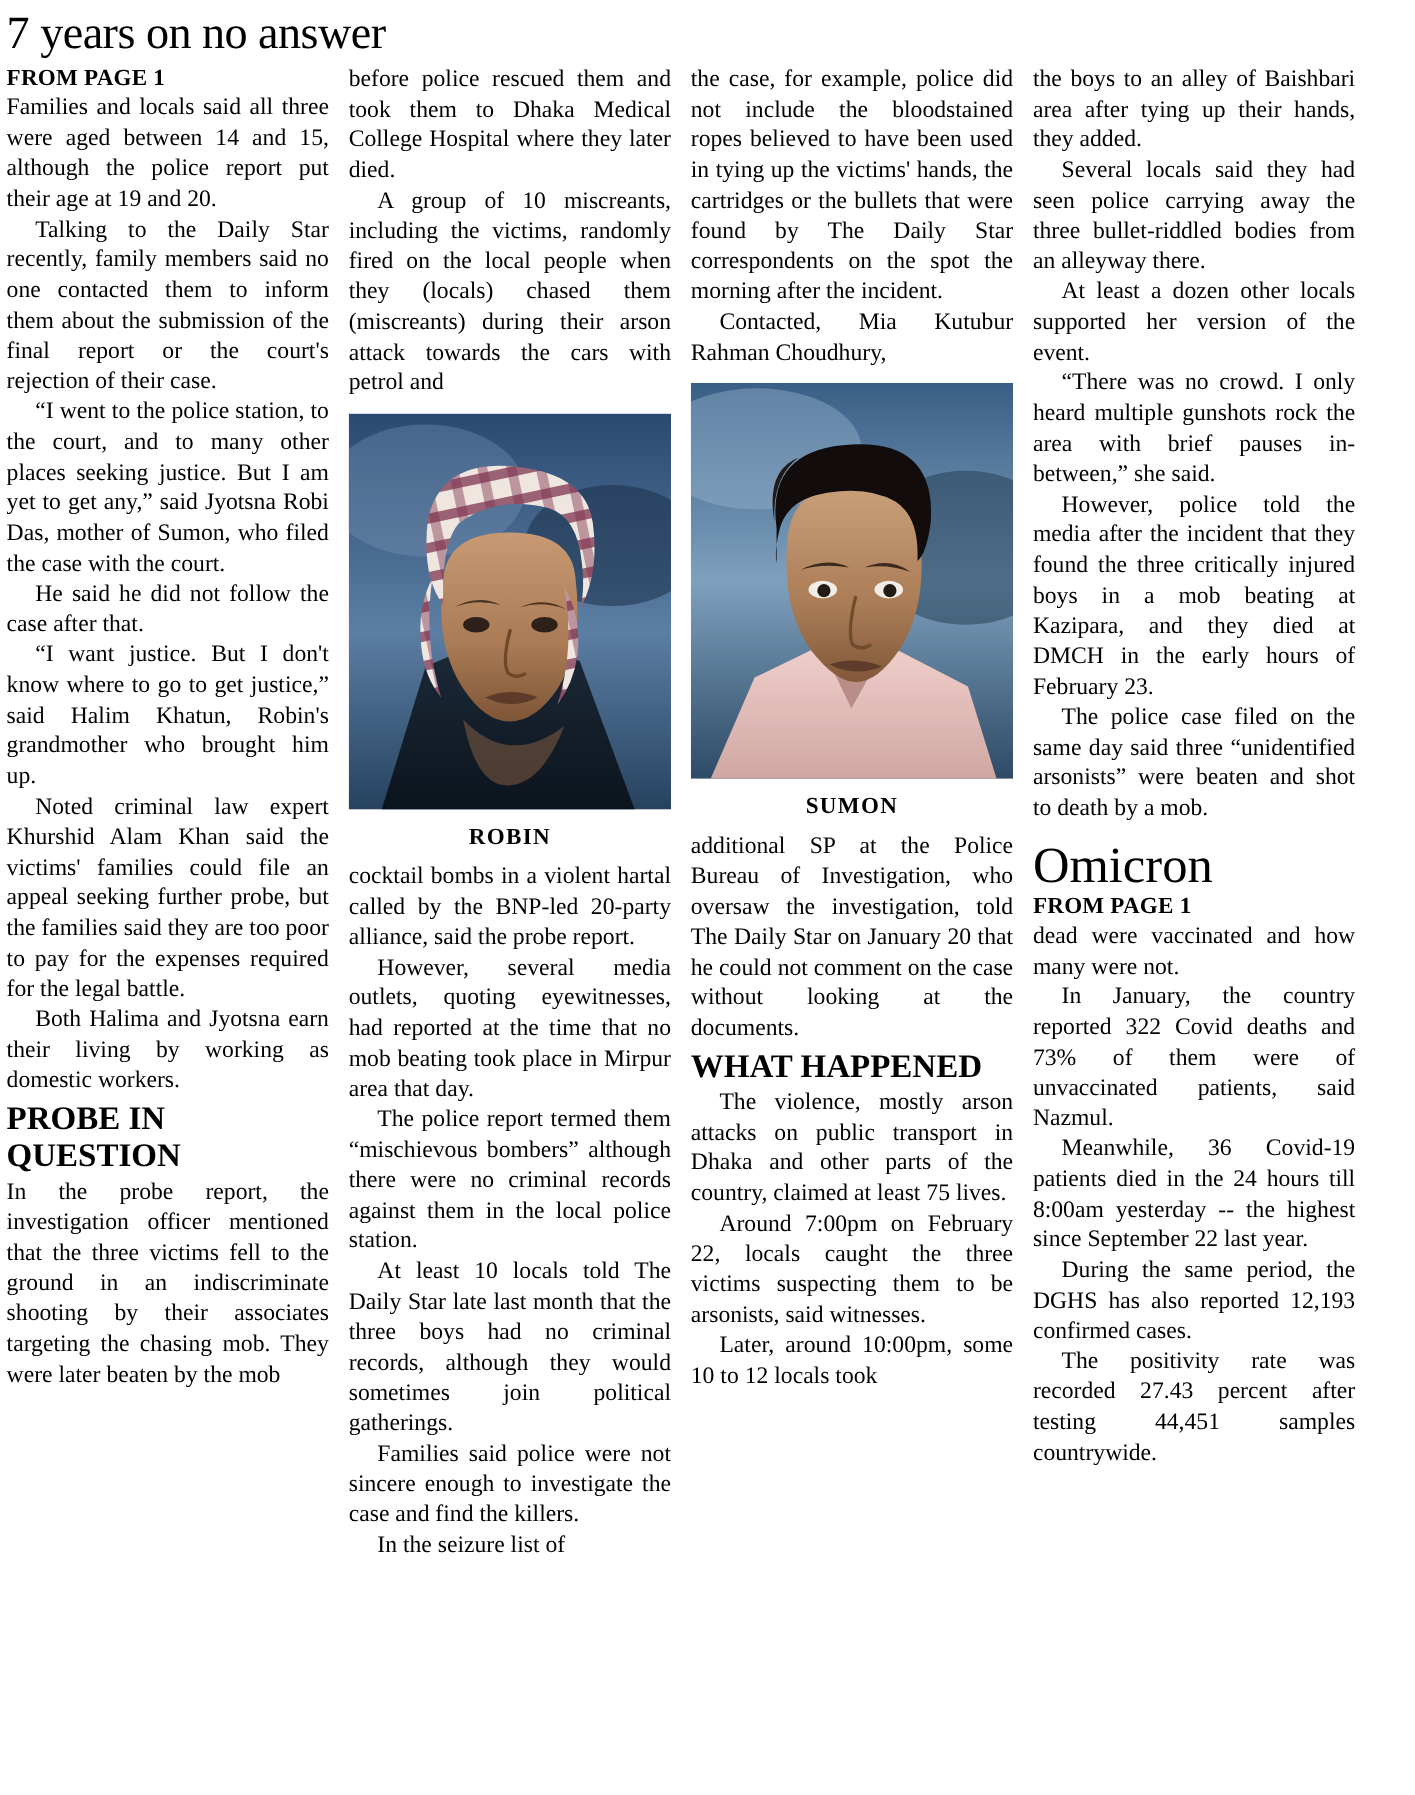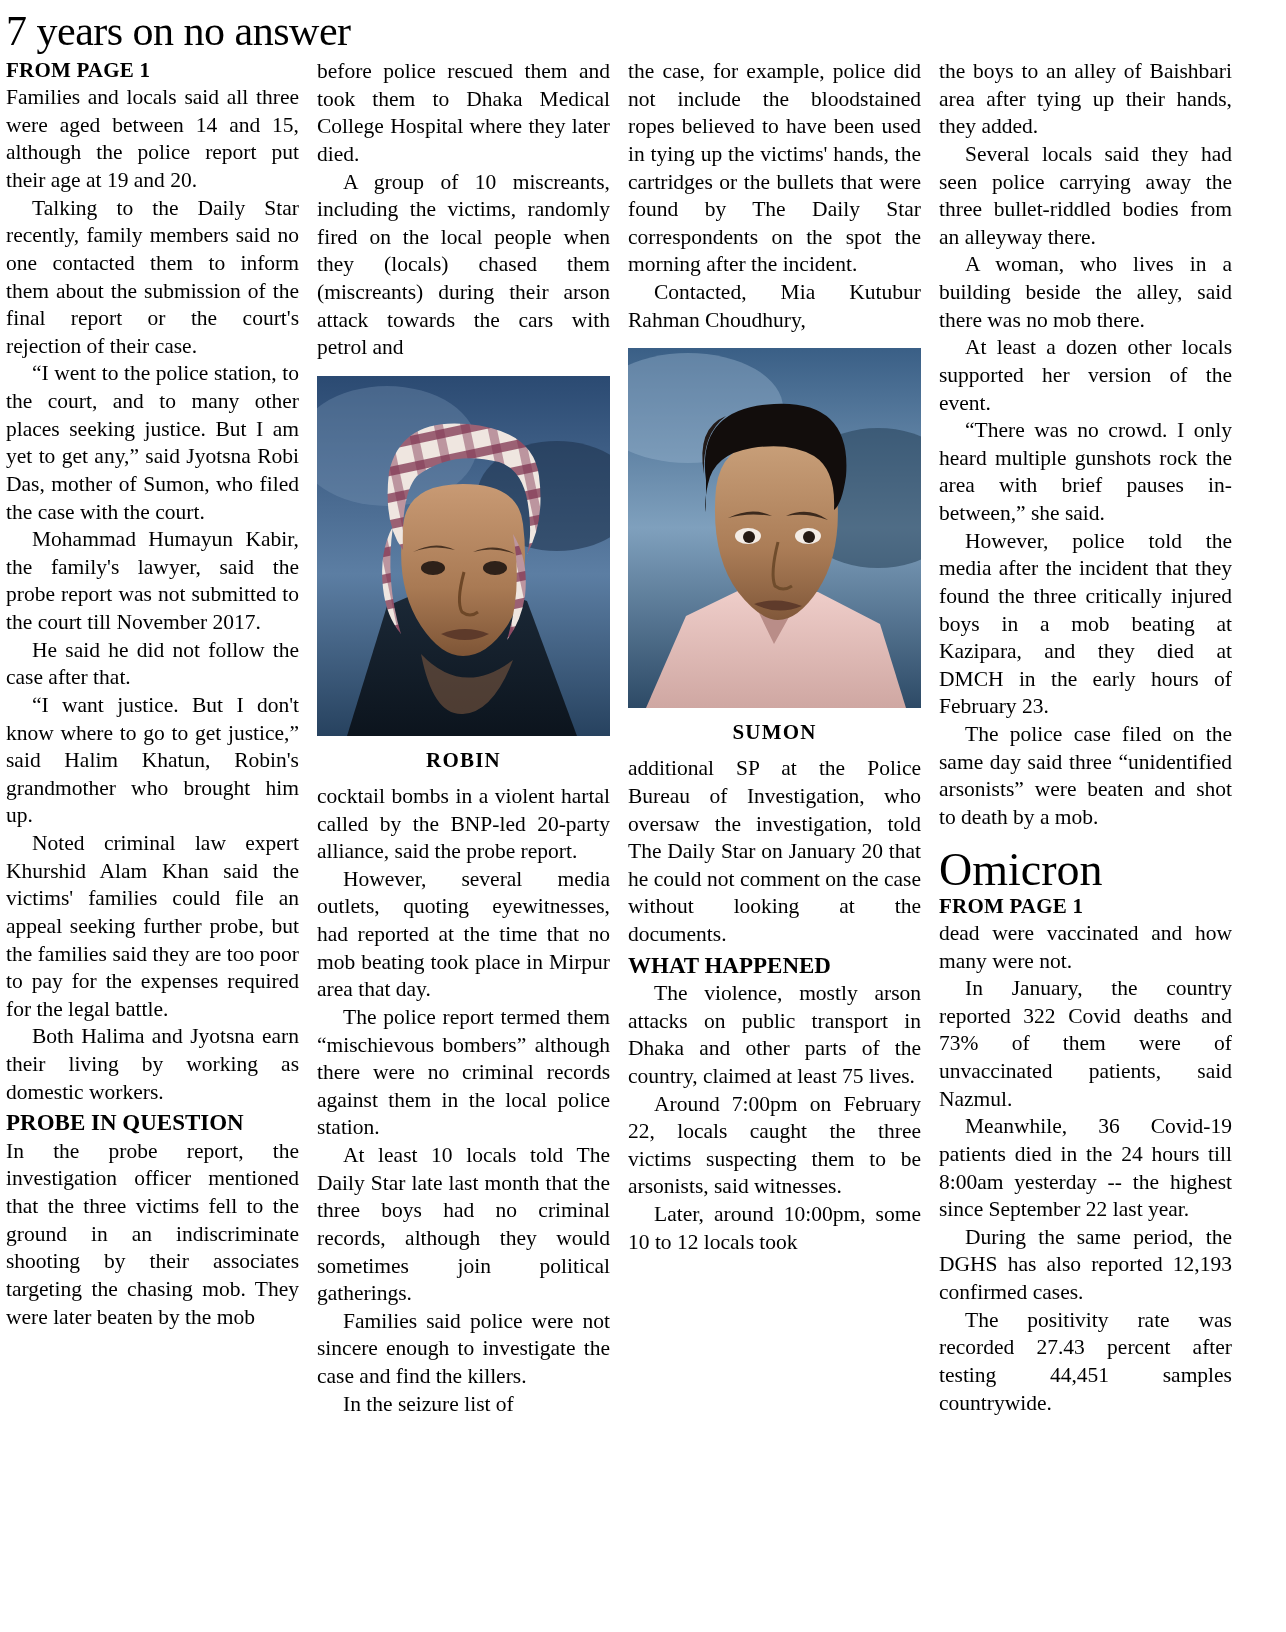--- a/index.html
+++ b/index.html
@@ -54,21 +54,21 @@
   }
   .kicker {
     font-weight: bold;
     font-size: 21px;
     letter-spacing: 0.2px;
     line-height: 1.2;
     margin: 0 0 1px 0;
   }
   .subhead {
     font-weight: bold;
-    font-size: 23px;
+    font-size: 30px;
     line-height: 1.15;
     margin: 4px 0 1px 0;
   }
   .section-head {
     font-family: "Liberation Serif", serif;
     font-size: 46px;
     line-height: 1.05;
     margin: 14px 0 0 0;
     font-weight: 400;
   }
@@ -100,21 +100,20 @@
 
   <h1 class="headline">7 years on no answer</h1>
 
   <div class="columns">
 
     <div class="col">
       <div class="kicker">FROM PAGE 1</div>
       <p>Families and locals said all three were aged between 14 and 15, although the police report put their age at 19 and 20.</p>
       <p class="indent">Talking to the Daily Star recently, family members said no one contacted them to inform them about the submission of the final report or the court's rejection of their case.</p>
       <p class="indent">“I went to the police station, to the court, and to many other places seeking justice. But I am yet to get any,” said Jyotsna Robi Das, mother of Sumon, who filed the case with the court.</p>
-      <p class="indent">Mohammad Humayun Kabir, the family's lawyer, said the probe report was not submitted to the court till November 2017.</p>
       <p class="indent">He said he did not follow the case after that.</p>
       <p class="indent">“I want justice. But I don't know where to go to get justice,” said Halim Khatun, Robin's grandmother who brought him up.</p>
       <p class="indent">Noted criminal law expert Khurshid Alam Khan said the victims' families could file an appeal seeking further probe, but the families said they are too poor to pay for the expenses required for the legal battle.</p>
       <p class="indent">Both Halima and Jyotsna earn their living by working as domestic workers.</p>
       <div class="subhead">PROBE IN QUESTION</div>
       <p>In the probe report, the investigation officer mentioned that the three victims fell to the ground in an indiscriminate shooting by their associates targeting the chasing mob. They were later beaten by the mob</p>
     </div>
 
     <div class="col">
       <p>before police rescued them and took them to Dhaka Medical College Hospital where they later died.</p>
@@ -215,21 +214,20 @@
       <p class="after-photo">additional SP at the Police Bureau of Investigation, who oversaw the investigation, told The Daily Star on January 20 that he could not comment on the case without looking at the documents.</p>
       <div class="subhead">WHAT HAPPENED</div>
       <p class="indent">The violence, mostly arson attacks on public transport in Dhaka and other parts of the country, claimed at least 75 lives.</p>
       <p class="indent">Around 7:00pm on February 22, locals caught the three victims suspecting them to be arsonists, said witnesses.</p>
       <p class="indent">Later, around 10:00pm, some 10 to 12 locals took</p>
     </div>
 
     <div class="col">
       <p>the boys to an alley of Baishbari area after tying up their hands, they added.</p>
       <p class="indent">Several locals said they had seen police carrying away the three bullet-riddled bodies from an alleyway there.</p>
-      <p class="indent">A woman, who lives in a building beside the alley, said there was no mob there.</p>
       <p class="indent">At least a dozen other locals supported her version of the event.</p>
       <p class="indent">“There was no crowd. I only heard multiple gunshots rock the area with brief pauses in-between,” she said.</p>
       <p class="indent">However, police told the media after the incident that they found the three critically injured boys in a mob beating at Kazipara, and they died at DMCH in the early hours of February 23.</p>
       <p class="indent">The police case filed on the same day said three “unidentified arsonists” were beaten and shot to death by a mob.</p>
       <h2 class="section-head">Omicron</h2>
       <div class="kicker">FROM PAGE 1</div>
       <p>dead were vaccinated and how many were not.</p>
       <p class="indent">In January, the country reported 322 Covid deaths and 73% of them were of unvaccinated patients, said Nazmul.</p>
       <p class="indent">Meanwhile, 36 Covid-19 patients died in the 24 hours till 8:00am yesterday -- the highest since September 22 last year.</p>
       <p class="indent">During the same period, the DGHS has also reported 12,193 confirmed cases.</p>

